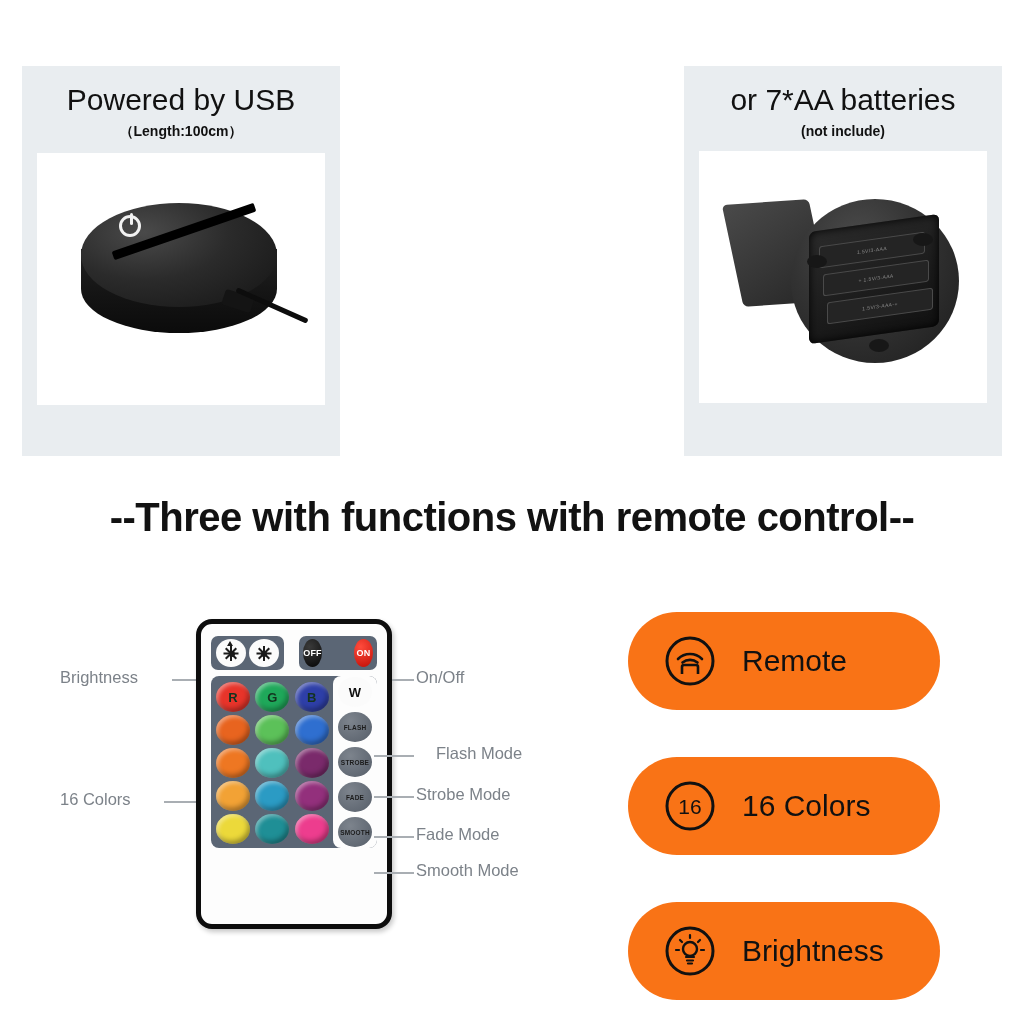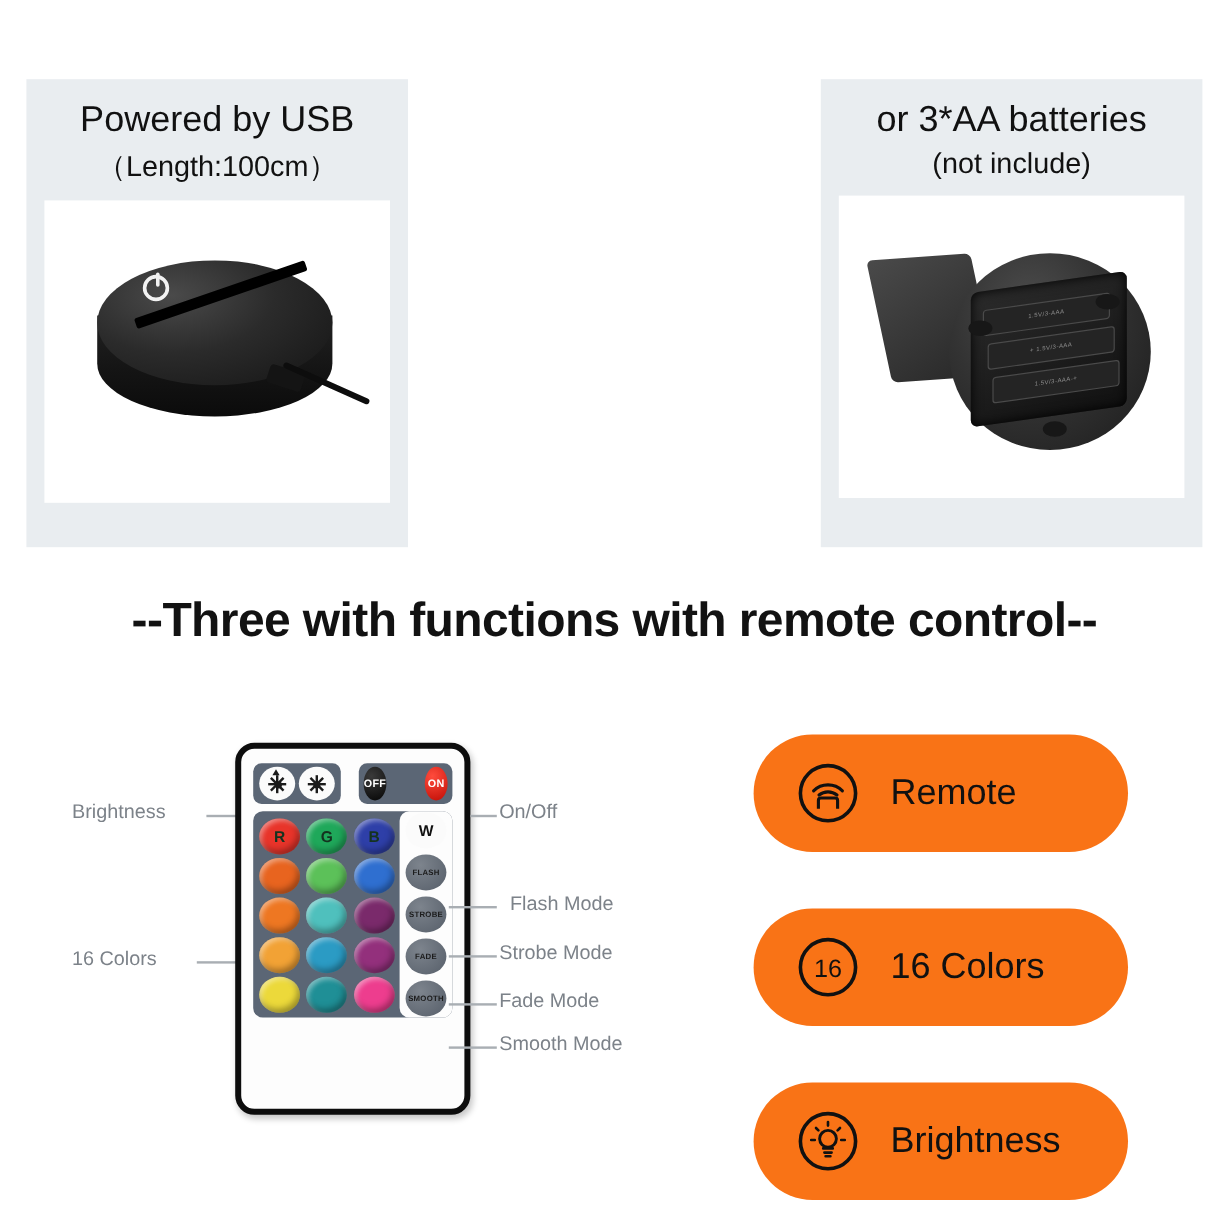--- a/index.html
+++ b/index.html
@@ -24,21 +24,21 @@
 
   
   .cards{position:absolute;top:66px;left:22px;width:980px;height:390px;
          display:flex;justify-content:space-between;}
   .card{
     width:318px;height:390px;background:#e9edf0;
     display:flex;flex-direction:column;align-items:center;
     box-sizing:border-box;padding-top:16px;
   }
   .card-title{font-size:30px;font-weight:400;color:#111;line-height:1.18;white-space:nowrap;}
-  .card-sub{font-size:24px;font-weight:400;color:#111;margin-top:6px;white-space:nowrap;}
+  .card-sub{font-size:14px;font-weight:700;color:#111;margin-top:6px;white-space:nowrap;}
   .photo{
     width:288px;height:252px;background:#ffffff;margin-top:12px;
     position:relative;overflow:hidden;
   }
 
   
   .base-top{
     position:absolute;left:44px;top:50px;width:196px;height:104px;
     border-radius:50%;
     background:radial-gradient(ellipse at 32% 28%, #4a4a4a 0%, #2b2b2b 45%, #141414 100%);
@@ -228,21 +228,21 @@
         <div class="base-body"></div>
         <div class="base-top"></div>
         <div class="base-slot"></div>
         <div class="power-icon"></div>
         <div class="usb-plug"></div>
         <div class="usb-cable"></div>
       </div>
     </div>
 
     <div class="card">
-      <div class="card-title">or 3*AA batteries</div>
+      <div class="card-title">or 7*AA batteries</div>
       <div class="card-sub">(not include)</div>
       <div class="photo">
         <div class="batt-lid"></div>
         <div class="batt-body"></div>
         <div class="batt-well"></div>
         <div class="cell cell1">1.5V/3-AAA</div>
         <div class="cell cell2">+ 1.5V/3-AAA</div>
         <div class="cell cell3">1.5V/3-AAA-+</div>
         <div class="foot foot1"></div>
         <div class="foot foot2"></div>
@@ -320,21 +320,21 @@
           <div class="mode-btn">FADE</div>
           <div class="mode-btn">SMOOTH</div>
         </div>
       </div>
     </div>
 
     <div class="leader" style="left:392px;top:84px;width:22px;"></div>
     <div class="lbl" style="left:416px;top:73px;">On/Off</div>
 
     <div class="leader" style="left:374px;top:160px;width:40px;"></div>
-    <div class="lbl" style="left:425px;top:149px;text-align:center;">Flash Mode</div>
+    <div class="lbl" style="left:436px;top:149px;text-align:center;">Flash Mode</div>
 
     <div class="leader" style="left:374px;top:201px;width:40px;"></div>
     <div class="lbl" style="left:416px;top:190px;text-align:center;">Strobe Mode</div>
 
     <div class="leader" style="left:374px;top:241px;width:40px;"></div>
     <div class="lbl" style="left:416px;top:230px;">Fade Mode</div>
 
     <div class="leader" style="left:374px;top:277px;width:40px;"></div>
     <div class="lbl" style="left:416px;top:266px;">Smooth Mode</div>
   </div>

